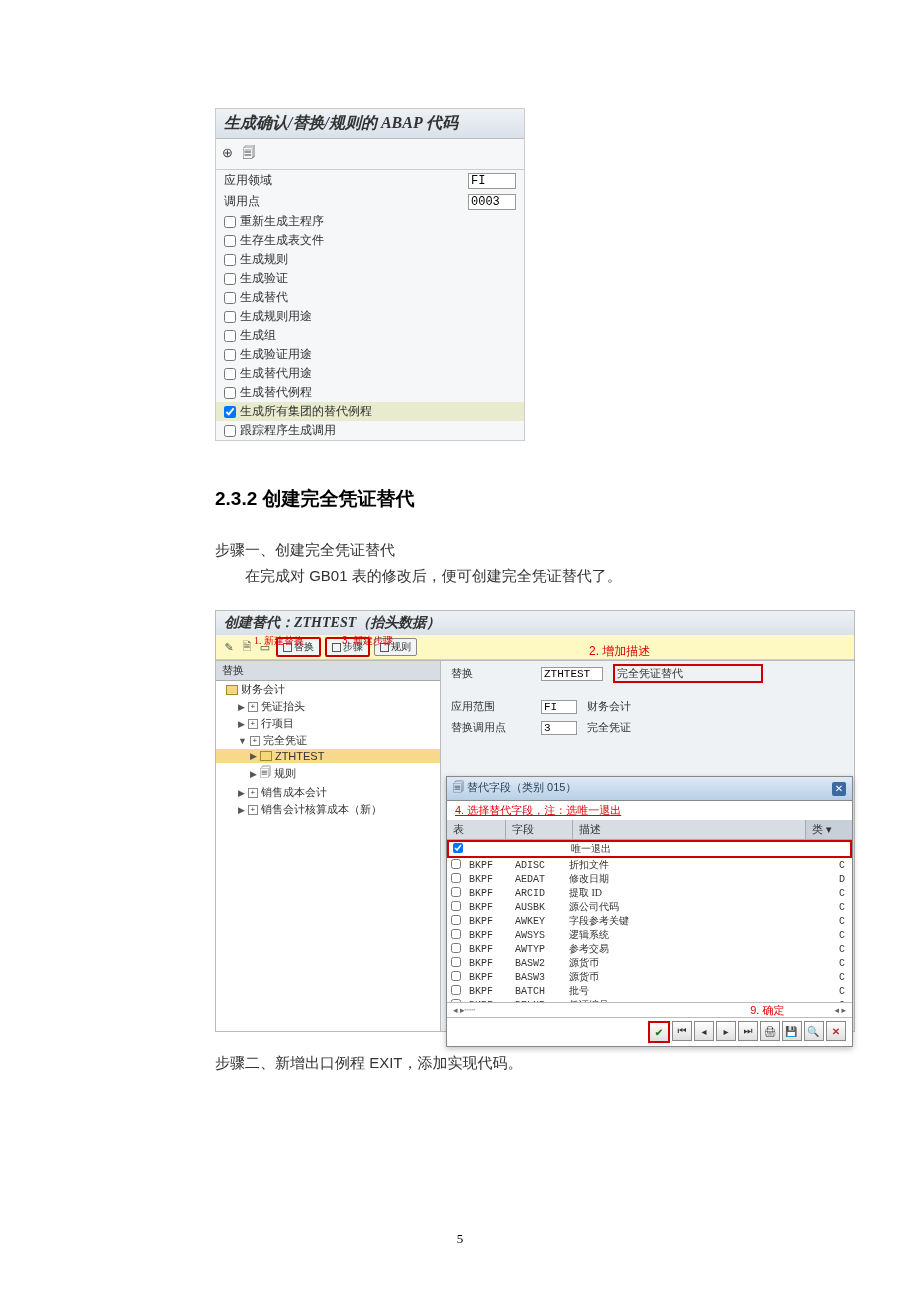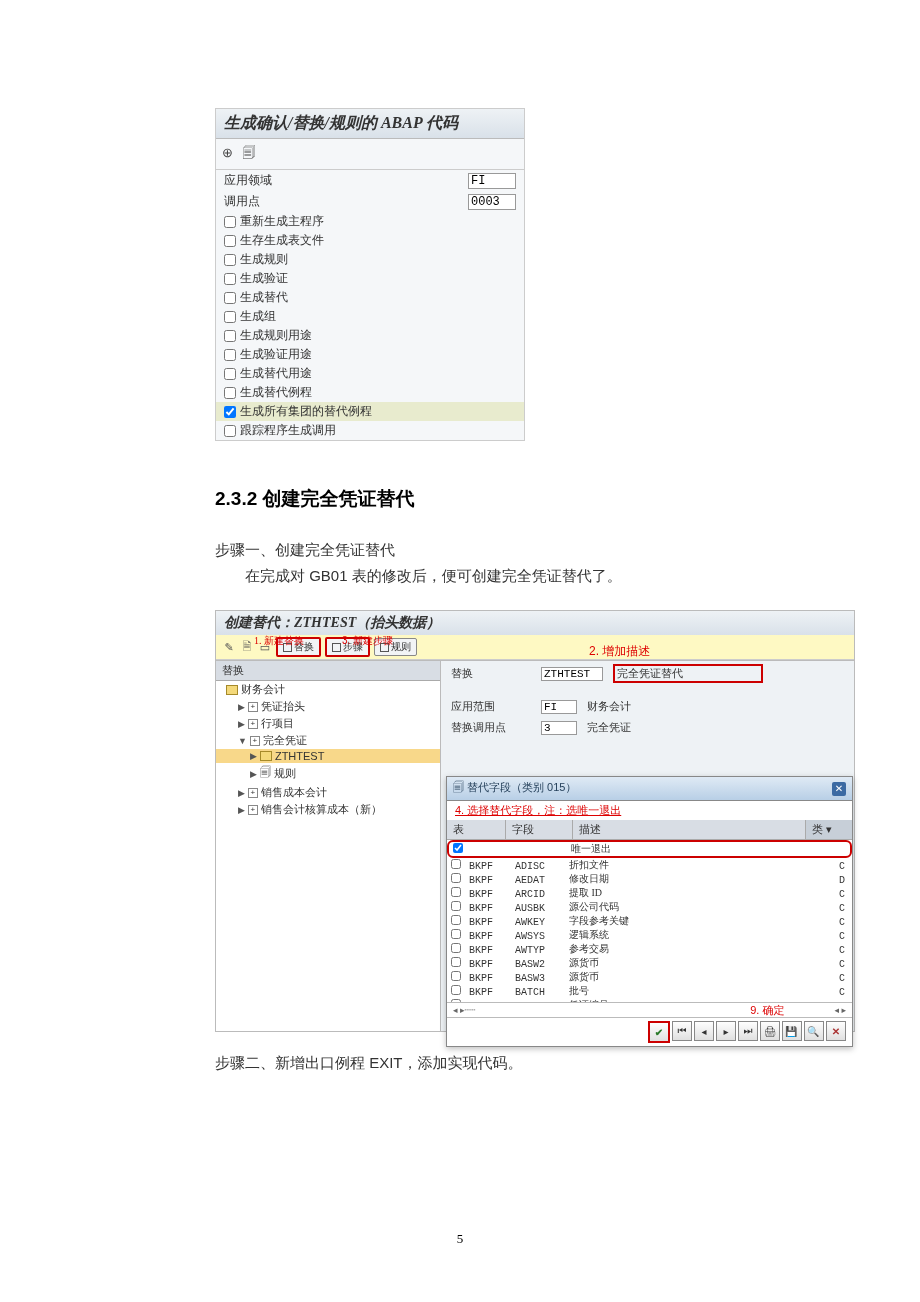--- a/index.html
+++ b/index.html
@@ -276,22 +276,21 @@
   .dialog .cols .c3{flex:1;}
   .dialog .cols .c4{width:34px;border-right:none;background:#c7cfd8;}
   .dialog .rows {
     max-height: 162px;
     overflow: hidden;
   }
   .dialog .drow {
     display:flex;
     font-size:10px;
     font-family:"Courier New",monospace;
-    align-items:flex-end;
-    border-radius:6px;
+    align-items:center;
   }
   .dialog .drow .c0{width:18px;text-align:center;}
   .dialog .drow .c0 input{width:10px;height:10px;margin:0;}
   .dialog .drow .c1{width:46px;padding-left:4px;}
   .dialog .drow .c2{width:54px;}
   .dialog .drow .c3{flex:1;font-family:"SimSun";}
   .dialog .drow .c4{width:20px;text-align:center;}
   .dialog .firstrow {
     border:2px solid #c00;
   }
@@ -352,25 +351,25 @@
         <div class="chk-row">
           <input type="checkbox" style="">
           <span>生成验证</span>
         </div>
         <div class="chk-row">
           <input type="checkbox" style="">
           <span>生成替代</span>
         </div>
         <div class="chk-row">
           <input type="checkbox" style="">
+          <span>生成规则用途</span>
+        </div>
+        <div class="chk-row">
+          <input type="checkbox" style="">
           <span>生成组</span>
-        </div>
-        <div class="chk-row">
-          <input type="checkbox" style="">
-          <span>生成规则用途</span>
         </div>
         <div class="chk-row">
           <input type="checkbox" style="">
           <span>生成验证用途</span>
         </div>
         <div class="chk-row">
           <input type="checkbox" style="">
           <span>生成替代用途</span>
         </div>
         <div class="chk-row">

